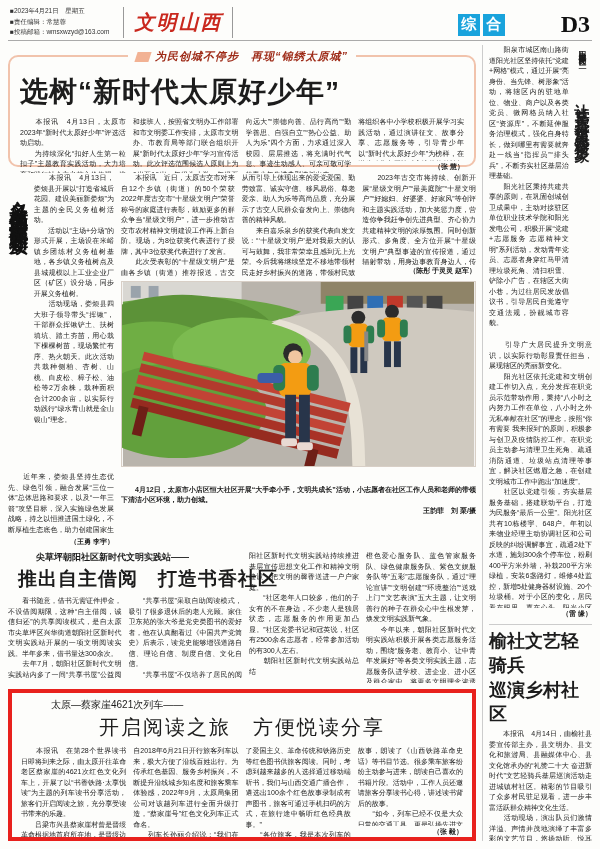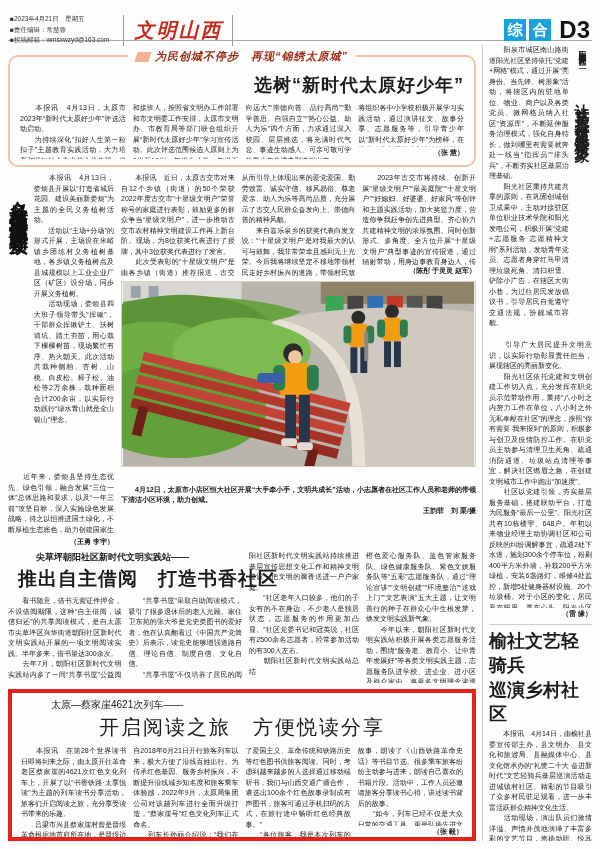--- a/index.html
+++ b/index.html
@@ -3,44 +3,44 @@
 <meta charset="utf-8">
 <style>
   * { margin:0; padding:0; box-sizing:border-box; }
   html,body { background:#e9e9e9; }
   .page {
     position:relative; width:600px; height:849px; margin:0 auto;
     background:#fdfdfb; color:#1c1c1c; overflow:hidden;
     font-family:"Liberation Sans","DejaVu Sans",sans-serif;
   }
   
-  .hdr { display:flex; align-items:center; padding:22px 10px 2px 10px; height:40px; }
+  .hdr { display:flex; align-items:flex-end; padding:22px 10px 2px 10px; height:40px; }
   .hdr-meta { font-size:6.5px; line-height:1.65; color:#333; white-space:pre-line; }
   .masthead { margin-left:14px; padding:2px 10px; border-left:1px solid #999; border-right:1px solid #999;
     color:#c9281e; font-size:20px; font-weight:bold; font-style:italic;
     font-family:"Liberation Serif","DejaVu Serif",serif; letter-spacing:2px; }
   .hdr-right { margin-left:auto; display:flex; align-items:center; gap:8px; }
   .sec-box { width:22px; height:22px; background:#19a3dc; color:#fff; font-weight:bold;
     font-size:15px; display:flex; align-items:center; justify-content:center; }
   .sec-wrap { display:flex; gap:3px; }
-  .page-no { font-family:Liberation Sans, sans-serif; font-weight:bold; font-size:24px; color:#111; }
+  .page-no { font-family:Liberation Serif, serif; font-weight:bold; font-size:24px; color:#111;margin-left:48px; }
   .hrule { border-top:1px solid #aaa; margin:0 8px; }
   
   .content { display:flex; padding:4px 8px 0 8px; height:800px; }
   .main { width:468px; }
   .side { flex:1; margin-left:6px; border-left:1px solid #ccc; padding-left:6px; overflow:hidden; }
   .body { font-size:7px; line-height:1.5; text-align:justify; white-space:pre-line; color:#1a1a1a; overflow:hidden; }
   .byline { font-size:7px; font-weight:bold; text-align:right; margin-top:1px; }
   
   .banner { position:relative; border:2px solid #f1c3ac; border-radius:10px; margin-top:10px; padding:14px 10px 16px 10px; height:112px; }
   .banner-kicker { position:absolute; top:-8px; left:50%; transform:translateX(-50%);
     background:#fdfdfb; padding:0 8px; display:flex; align-items:center; gap:5px; white-space:nowrap; }
   .kicker-flag { width:14px; height:10px; background:#f2b294; transform:skewX(-18deg); }
   .banner-kicker span.t { color:#9e2b18; font-weight:bold; font-style:italic; font-size:11px; letter-spacing:1px; }
-  .banner-title { text-align:right; font-size:18px; font-weight:bold; letter-spacing:1px; margin:2px 0 6px 0; }
+  .banner-title { text-align:left; font-size:28px; font-weight:bold; letter-spacing:1px; margin:2px 0 6px 0; }
   .cols { display:flex; gap:7px; }
   .cols > div { flex:1; overflow:hidden; }
   .banner .cols > div { height:56px; }
   
   .mid { display:flex; gap:7px; margin-top:6px; height:372px; }
   .left-art { width:106px; overflow:hidden; }
   .left-top { display:flex; gap:4px; height:296px; }
   .vtitle { writing-mode:vertical-rl; text-orientation:upright; font-size:19px; font-weight:bold;
     line-height:1.15; letter-spacing:3px; padding-top:12px; color:#111; }
   .left-top .body { flex:1; }

